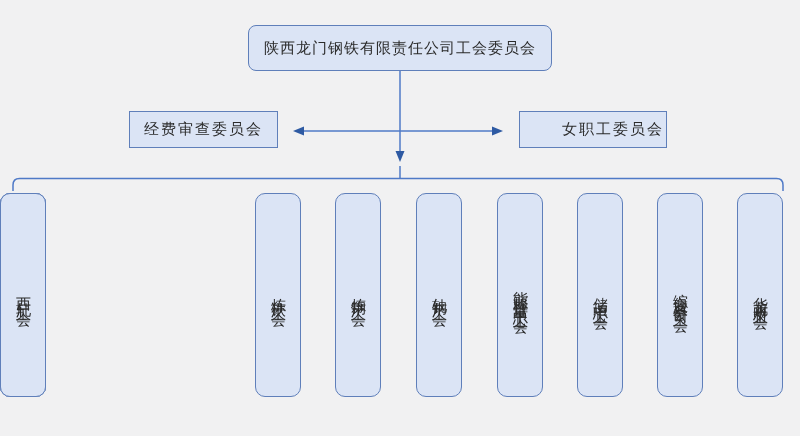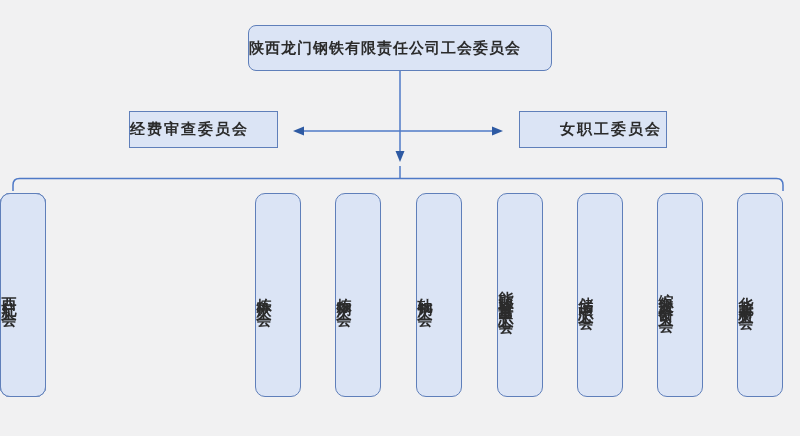--- a/index.html
+++ b/index.html
@@ -35,22 +35,22 @@
   .chead {
     fill: var(--arrowhead);
     stroke: none;
   }
   .box {
     position: absolute;
     background: var(--box-fill);
     border: 1.5px solid var(--box-border);
     display: flex;
     align-items: center;
+    justify-content: center;
     color: var(--text);
-    font-weight: bold;
   }
   .root-box {
     left: 248px; top: 25px;
     width: 304px; height: 46px;
     border-radius: 8px;
     font-size: 15px;
     letter-spacing: 1px;
   }
   .mid-box {
     top: 111px; height: 37px;

